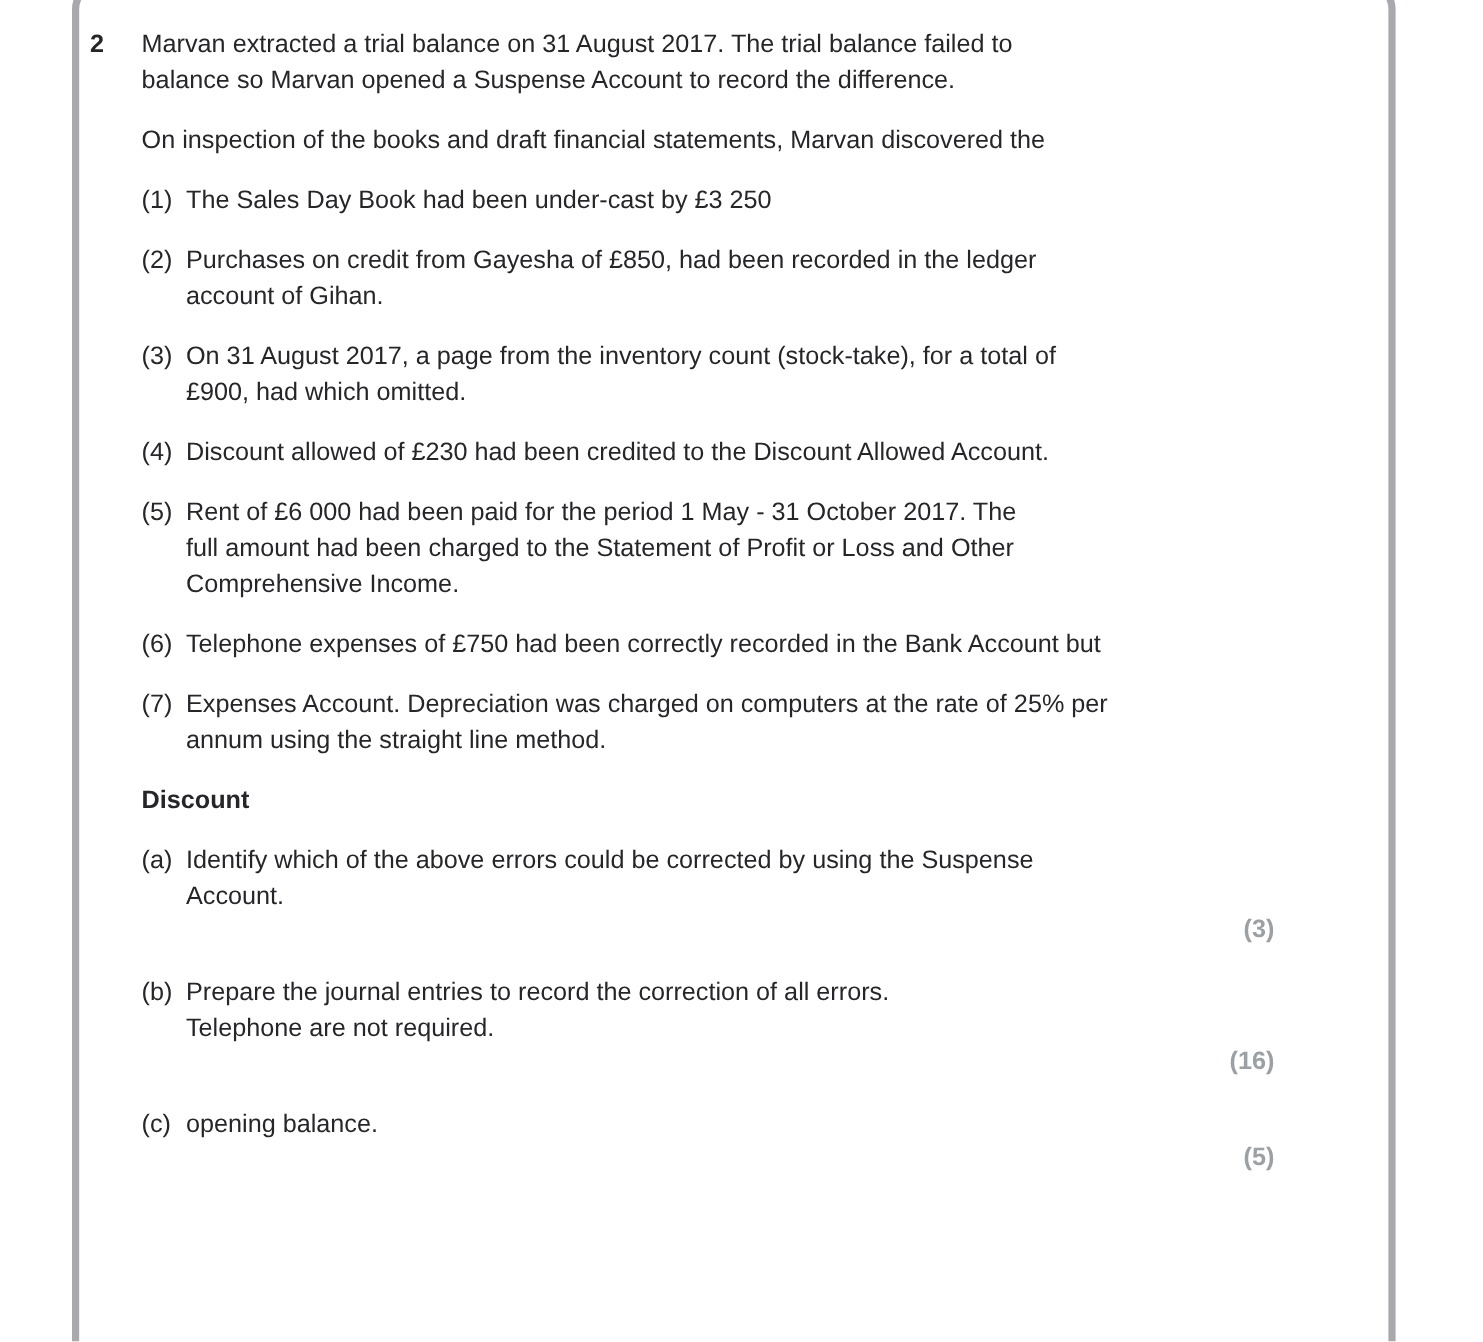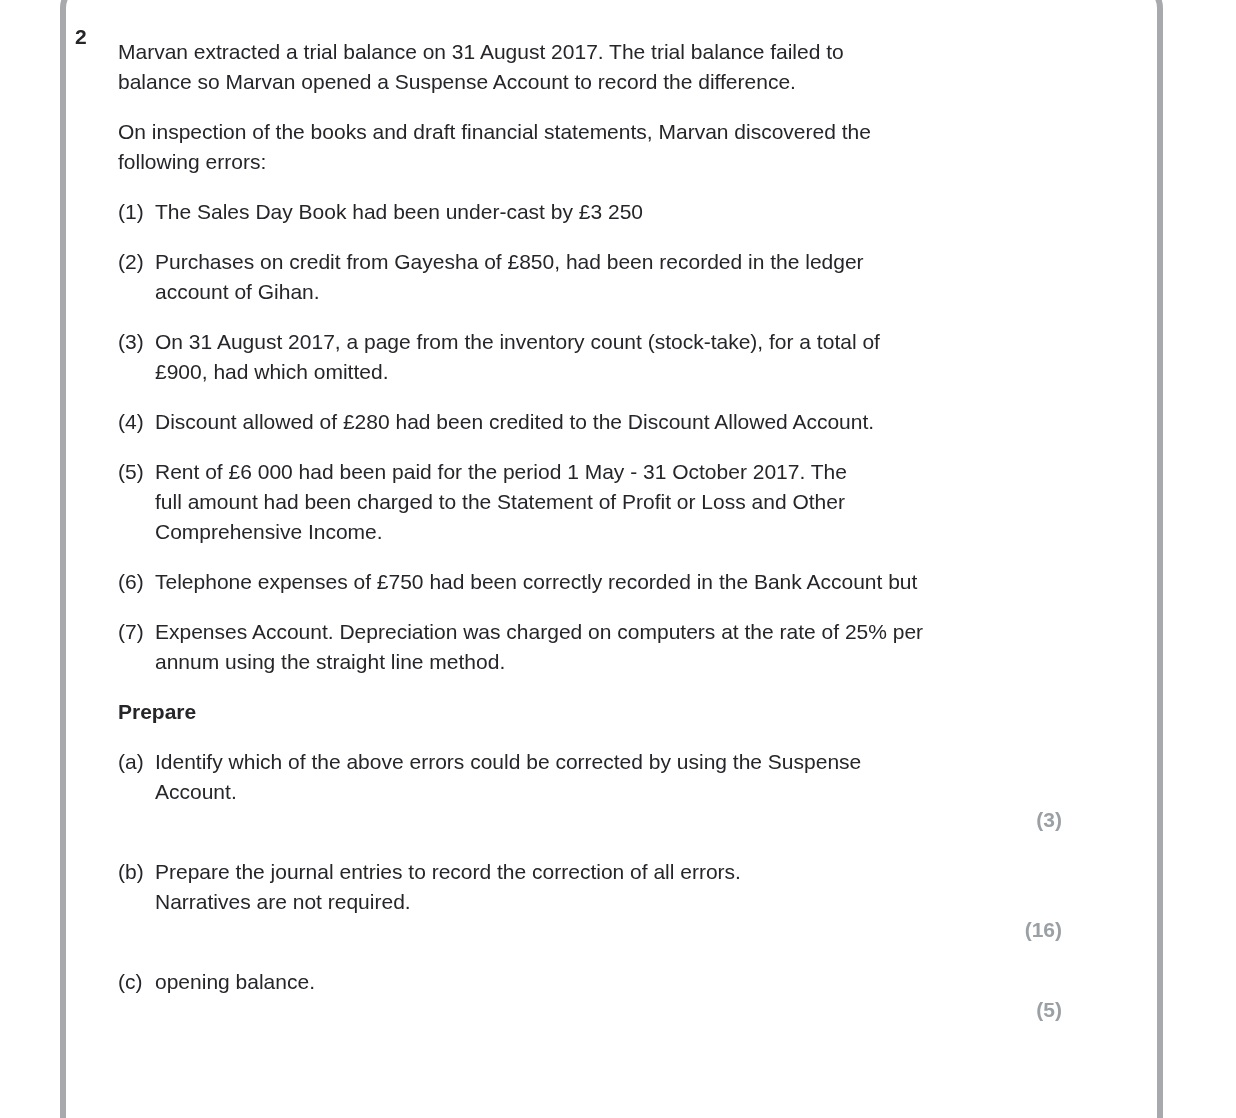--- a/index.html
+++ b/index.html
@@ -31,21 +31,21 @@
     top: 22px;
     width: 987px;
     display: flex;
   }
   .qnum {
     width: 43px;
     flex: none;
     font-weight: bold;
   }
   .qbody { flex: 1; min-width: 0; }
-  .para { margin: 15px 0 20px 0; }
+  .para { margin: 0 0 20px 0; }
   .line { white-space: nowrap; }
   .item { display: flex; margin: 0 0 20px 0; }
   .marker { width: 37px; flex: none; }
   .itext { flex: 1; min-width: 0; }
   .required { font-weight: bold; margin: 0 0 20px 0; }
   .task { margin-bottom: 0; }
   .marks {
     text-align: right;
     font-weight: bold;
     color: #9ba0a5;
@@ -65,21 +65,20 @@
 
     <div class="qbody">
 
       <div class="para">
         <div class="line">Marvan extracted a trial balance on 31 August 2017. The trial balance failed to</div>
         <div class="line">balance so Marvan opened a Suspense Account to record the difference.</div>
       </div>
 
       <div class="para">
         <div class="line">On inspection of the books and draft financial statements, Marvan discovered the</div>
-        <div class="line">following errors:</div>
       </div>
 
       <div class="item">
         <span class="marker">(1)</span>
         <div class="itext">
           <div class="line">The Sales Day Book had been under-cast by £3 250</div>
         </div>
       </div>
 
       <div class="item">
@@ -94,21 +93,21 @@
         <span class="marker">(3)</span>
         <div class="itext">
           <div class="line">On 31 August 2017, a page from the inventory count (stock-take), for a total of</div>
           <div class="line">£900, had which omitted.</div>
         </div>
       </div>
 
       <div class="item">
         <span class="marker">(4)</span>
         <div class="itext">
-          <div class="line">Discount allowed of £280 had been credited to the Discount Allowed Account.</div>
+          <div class="line">Discount allowed of £230 had been credited to the Discount Allowed Account.</div>
         </div>
       </div>
 
       <div class="item">
         <span class="marker">(5)</span>
         <div class="itext">
           <div class="line">Rent of £6 000 had been paid for the period 1 May - 31 October 2017. The</div>
           <div class="line">full amount had been charged to the Statement of Profit or Loss and Other</div>
           <div class="line">Comprehensive Income.</div>
         </div>
@@ -122,36 +121,36 @@
       </div>
 
       <div class="item">
         <span class="marker">(7)</span>
         <div class="itext">
           <div class="line">Expenses Account. Depreciation was charged on computers at the rate of 25% per</div>
           <div class="line">annum using the straight line method.</div>
         </div>
       </div>
 
-      <div class="required">Prepare</div>
+      <div class="required">Discount</div>
 
       <div class="item task">
         <span class="marker">(a)</span>
         <div class="itext">
           <div class="line">Identify which of the above errors could be corrected by using the Suspense</div>
           <div class="line">Account.</div>
         </div>
       </div>
       <div class="marks">(3)</div>
 
       <div class="item task">
         <span class="marker">(b)</span>
         <div class="itext">
           <div class="line">Prepare the journal entries to record the correction of all errors.</div>
-          <div class="line"><span>Narratives are </span><span class="b">not</span><span> required.</span></div>
+          <div class="line"><span>Telephone are </span><span class="b">not</span><span> required.</span></div>
         </div>
       </div>
       <div class="marks">(16)</div>
 
       <div class="item task">
         <span class="marker">(c)</span>
         <div class="itext">
           <div class="line">opening balance.</div>
         </div>
       </div>

